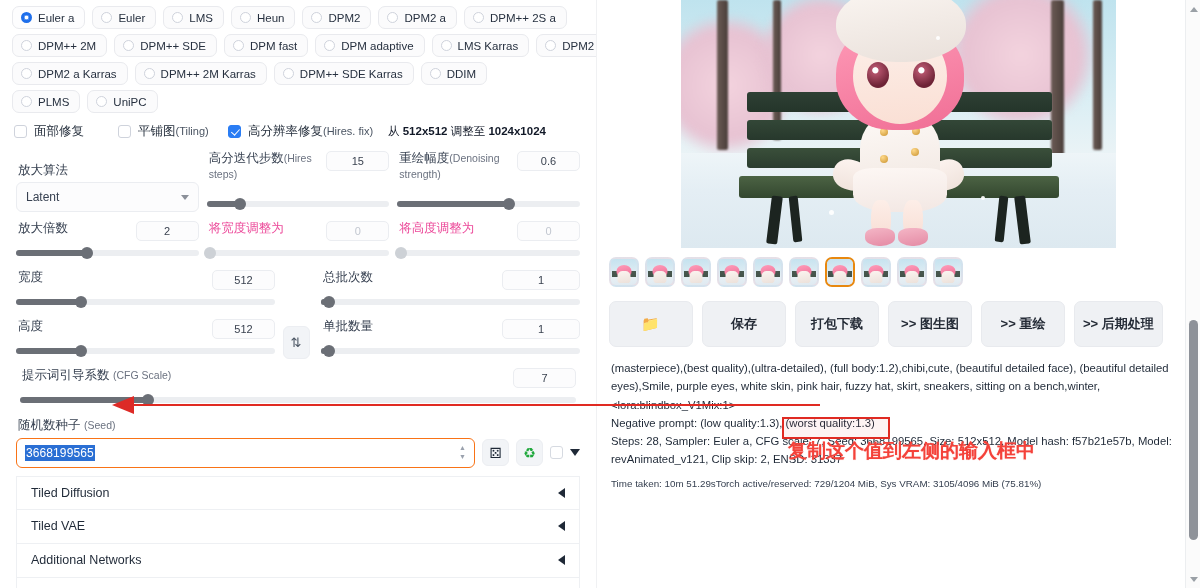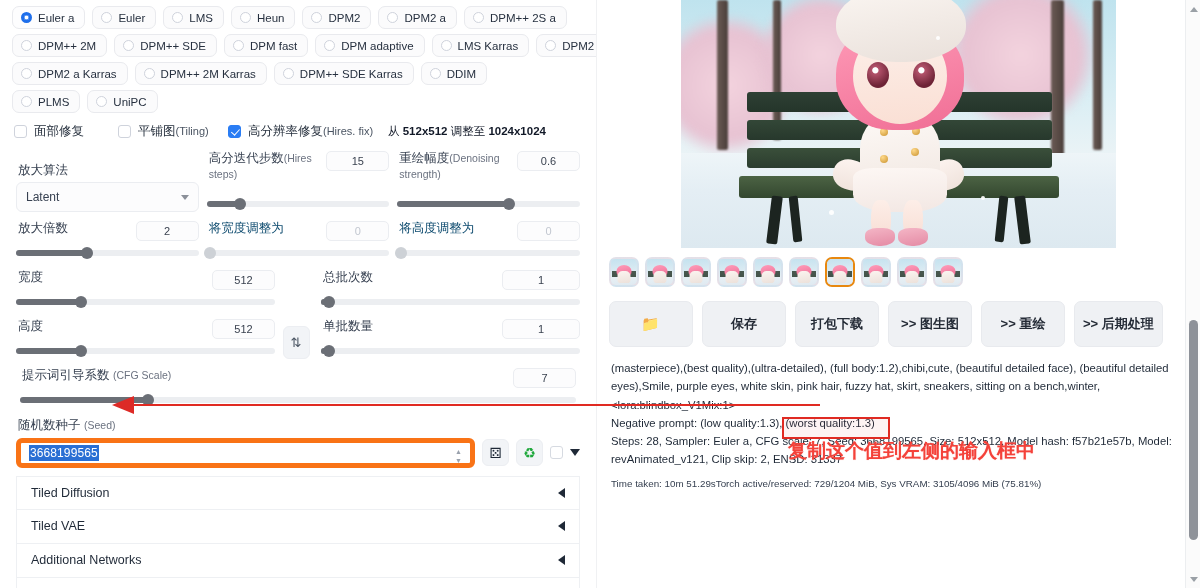--- a/index.html
+++ b/index.html
@@ -68,21 +68,21 @@
   }
   .chk-label { font-size: 12.5px; color: #1f2937; }
   .chk-label .en { color: #4b5563; font-size: 11px; }
   .resize-note { font-size: 11.5px; color: #111827; }
   .resize-note b { font-weight: bold; }
 
   
   .cols { display: flex; padding: 0 4px; align-items: flex-end; }
   .col { flex: 1; padding: 0 4px; min-width: 0; }
   .lbl { font-size: 12.5px; color: #374151; margin: 9px 0 4px 2px; line-height: 1.25; }
-  .lbl.muted { color: #0c4a6e; }
+  .lbl.muted { color: #ec4899; }
   .lbl .en { font-size: 10.5px; color: #6b7280; }
 
   .labrow { display: flex; align-items: flex-start; justify-content: space-between; gap: 8px; margin-top: 9px; }
   .labrow .lbl { margin: 0 0 0 2px; flex: 1; }
   .numbox {
     width: 63px; height: 20px; flex: none;
     border: 1px solid #ebedf1; border-radius: 5px;
     background: #fcfcfd;
     font-size: 11px; color: #3a4250;
     display: flex; align-items: center; justify-content: center;
@@ -117,21 +117,21 @@
     background: #f2f4f7; border: 1px solid #eceef2;
     display: flex; align-items: center; justify-content: center;
     font-size: 13px; color: #4b5563; cursor: pointer;
   }
 
   
   .seed-wrap { padding: 0 8px; margin-top: 8px; }
   .seed-row { display: flex; align-items: center; gap: 7px; margin-top: 4px; }
   .seed-input {
     flex: 1; height: 30px;
-    border: 5px solid #f97316; border-radius: 6px;
+    border: 1px solid #f97316; border-radius: 6px;
     background: #fff; display: flex; align-items: center;
     padding: 0 8px; position: relative;
   }
   .seed-val {
     font-size: 12px; color: #fff; background: #2a6fd4;
     padding: 1px 1px; letter-spacing: .1px;
   }
   .spin { position: absolute; right: 8px; top: 5px; display: flex; flex-direction: column; gap: 2px; color: #9aa1ad; font-size: 7px; line-height: 7px; }
   .icn-btn {
     width: 27px; height: 27px; border-radius: 6px;

